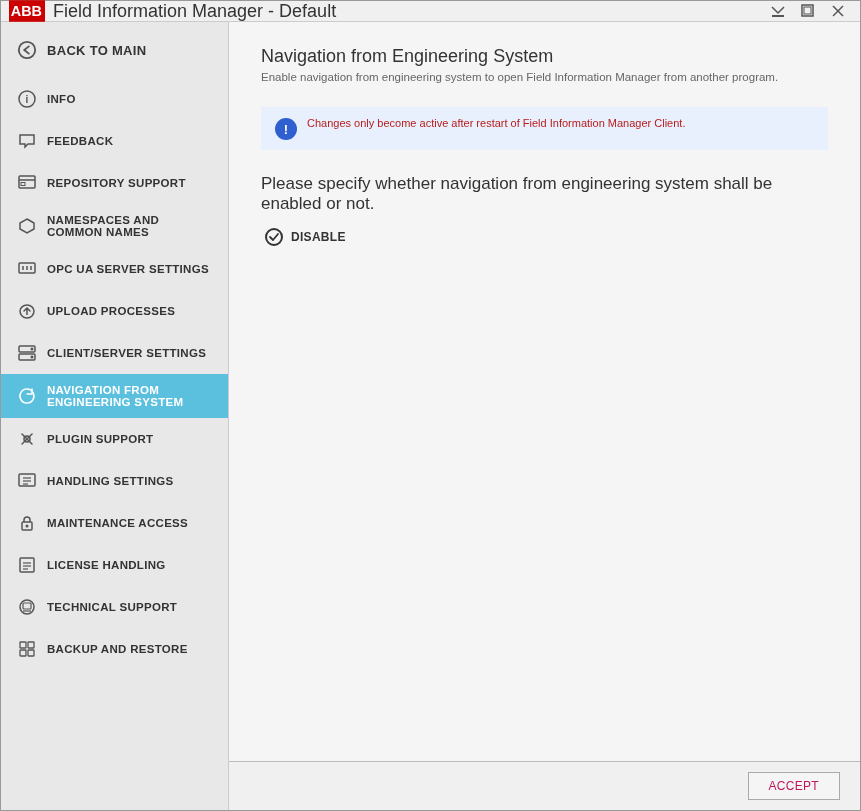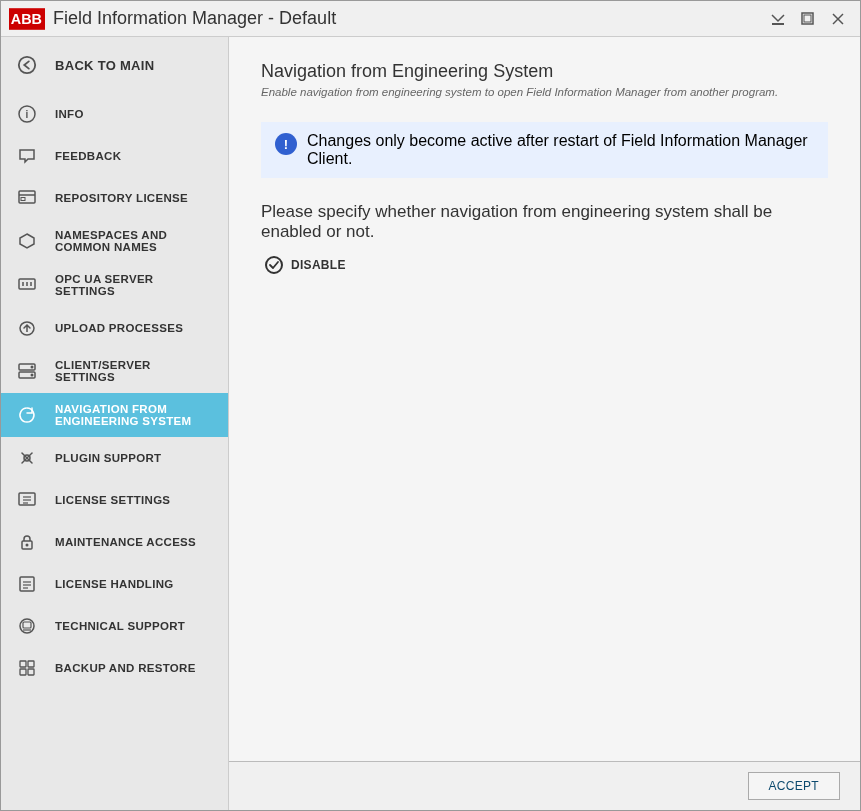--- a/index.html
+++ b/index.html
@@ -1,68 +1,68 @@
 <!DOCTYPE html>
 <html><head>
   <meta charset="utf-8">
   <style>
     * { box-sizing: border-box; margin: 0; padding: 0; }
     body { font-family: Arial, sans-serif; font-size: 13px; background: #d0d0d0; width: 861px; height: 811px; overflow: hidden; }
 
     .window { width: 861px; height: 811px; background: #f0f0f0; display: flex; flex-direction: column; border: 1px solid #999; }
 
     
-    .titlebar { height: 36px; background: #f0f0f0; border-bottom: 1px solid #ccc; display: flex; align-items: center; padding: 8px 8px; justify-content: space-between; flex-shrink: 0; }
+    .titlebar { height: 21px; background: #f0f0f0; border-bottom: 1px solid #ccc; display: flex; align-items: center; padding: 8px 8px; justify-content: space-between; flex-shrink: 0; }
     .titlebar-left { display: flex; align-items: center; gap: 8px; }
     .abb-logo { width: 36px; height: 24px; display: flex; align-items: center; justify-content: center; }
     .abb-logo svg { width: 36px; height: 22px; }
     .titlebar-title { font-size: 18px; color: #333; }
     .titlebar-buttons { display: flex; gap: 2px; }
     .titlebar-btn { width: 28px; height: 28px; background: transparent; border: none; cursor: pointer; display: flex; align-items: center; justify-content: center; font-size: 14px; color: #555; }
 
     
     .main-layout { display: flex; flex: 1; overflow: hidden; }
 
     
     .sidebar { width: 228px; background: #e8e8e8; border-right: 1px solid #ccc; display: flex; flex-direction: column; flex-shrink: 0; overflow-y: auto; }
 
-    .sidebar-item { display: flex; align-items: center; gap: 18px; padding: 10px 16px; cursor: pointer; color: #333; font-size: 11.5px; font-weight: bold; letter-spacing: 0.3px; min-height: 42px; }
+    .sidebar-item { display: flex; align-items: center; gap: 10px; padding: 10px 16px; cursor: pointer; color: #333; font-size: 11.5px; font-weight: bold; letter-spacing: 0.3px; min-height: 42px; }
     .sidebar-item.active { background: #5bc0de; color: #fff; }
     .sidebar-item.active .sidebar-icon { color: #fff; }
     .sidebar-item.back-item { padding: 14px 16px; min-height: 56px; font-size: 13px; }
 
     .sidebar-icon { width: 20px; height: 20px; flex-shrink: 0; display: flex; align-items: center; justify-content: center; color: #555; font-size: 15px; }
     .sidebar-item.active .sidebar-icon { color: #fff; }
 
     
     .content { flex: 1; background: #f5f5f5; display: flex; flex-direction: column; overflow: hidden; }
 
     .content-inner { flex: 1; padding: 24px 32px; overflow-y: auto; }
 
     .content-title { font-size: 18px; font-weight: normal; color: #333; margin-bottom: 4px; }
-    .content-subtitle { font-size: 11.5px; color: #666; margin-bottom: 24px; font-style: italic; }
+    .content-subtitle { font-size: 11.5px; color: #666; margin-bottom: 24px; }
 
     .info-box { display: flex; align-items: flex-start; gap: 10px; background: #e8f0fe; border-left: none; padding: 10px 14px; margin-bottom: 24px; }
     .info-icon { width: 22px; height: 22px; background: #3060d0; border-radius: 50%; color: white; font-size: 13px; font-weight: bold; display: flex; align-items: center; justify-content: center; flex-shrink: 0; margin-top: 1px; }
-    .info-text { font-size: 16px; color: #000000; }
+    .info-text { font-size: 11px; color: #b91c1c; }
 
     .option-prompt { font-size: 17px; color: #333; margin-bottom: 14px; }
 
     .radio-group { display: flex; flex-direction: column; gap: 10px; margin-left: 4px; }
     .radio-item { display: flex; align-items: center; gap: 8px; cursor: pointer; }
     .radio-circle { width: 18px; height: 18px; border-radius: 50%; border: 2px solid #555; display: flex; align-items: center; justify-content: center; flex-shrink: 0; }
     .radio-label { font-size: 12px; font-weight: bold; letter-spacing: 0.3px; color: #333; }
 
     
     .check-circle { width: 18px; height: 18px; border-radius: 50%; border: 2px solid #333; display: flex; align-items: center; justify-content: center; flex-shrink: 0; }
     .check-circle svg { width: 12px; height: 12px; }
 
     
     .content-footer { border-top: 1px solid #bbb; padding: 10px 20px; display: flex; justify-content: flex-end; background: #f0f0f0; flex-shrink: 0; }
-    .accept-btn { padding: 6px 20px; background: #f5f5f5; border: 1px solid #aaa; font-size: 12px; color: #0c4a6e; cursor: pointer; letter-spacing: 0.3px; }
+    .accept-btn { padding: 6px 20px; background: #f5f5f5; border: 1px solid #aaa; font-size: 12px; color: #be185d; cursor: pointer; letter-spacing: 0.3px; }
 
     
     .sidebar::-webkit-scrollbar { width: 6px; }
     .sidebar::-webkit-scrollbar-track { background: #e8e8e8; }
     .sidebar::-webkit-scrollbar-thumb { background: #bbb; }
   </style>
 </head>
 <body>
 
 <div class="window">
@@ -133,21 +133,21 @@
       </div>
 
       <div class="sidebar-item">
         <div class="sidebar-icon">
           <svg width="18" height="18" viewBox="0 0 18 18" fill="none">
             <rect x="1" y="2" width="16" height="12" rx="1" stroke="#555" stroke-width="1.5"></rect>
             <line x1="1" y1="6" x2="17" y2="6" stroke="#555" stroke-width="1.5"></line>
             <rect x="3" y="8.5" width="4" height="3" stroke="#555" stroke-width="1" fill="none"></rect>
           </svg>
         </div>
-        <span>REPOSITORY LICENSE</span>
+        <span>REPOSITORY SUPPORT</span>
       </div>
 
       <div class="sidebar-item">
         <div class="sidebar-icon">
           <svg width="18" height="18" viewBox="0 0 18 18" fill="none">
             <path d="M9 2 L16 6 L16 12 L9 16 L2 12 L2 6 Z" stroke="#555" stroke-width="1.5" fill="none"></path>
           </svg>
         </div>
         <span>NAMESPACES AND COMMON NAMES</span>
       </div>
@@ -210,21 +210,21 @@
 
       <div class="sidebar-item">
         <div class="sidebar-icon">
           <svg width="18" height="18" viewBox="0 0 18 18" fill="none">
             <rect x="1" y="2" width="16" height="12" rx="1" stroke="#555" stroke-width="1.5"></rect>
             <line x1="5" y1="6" x2="13" y2="6" stroke="#555" stroke-width="1.2"></line>
             <line x1="5" y1="9" x2="13" y2="9" stroke="#555" stroke-width="1.2"></line>
             <line x1="5" y1="12" x2="10" y2="12" stroke="#555" stroke-width="1.2"></line>
           </svg>
         </div>
-        <span>LICENSE SETTINGS</span>
+        <span>HANDLING SETTINGS</span>
       </div>
 
 
       <div class="sidebar-item">
         <div class="sidebar-icon">
           <svg width="18" height="18" viewBox="0 0 18 18" fill="none">
             <rect x="4" y="8" width="10" height="8" rx="1" stroke="#555" stroke-width="1.5"></rect>
             <path d="M6 8 L6 6 A3 3 0 0 1 12 6 L12 8" stroke="#555" stroke-width="1.5" fill="none"></path>
             <circle cx="9" cy="12" r="1.5" fill="#555"></circle>
           </svg>

